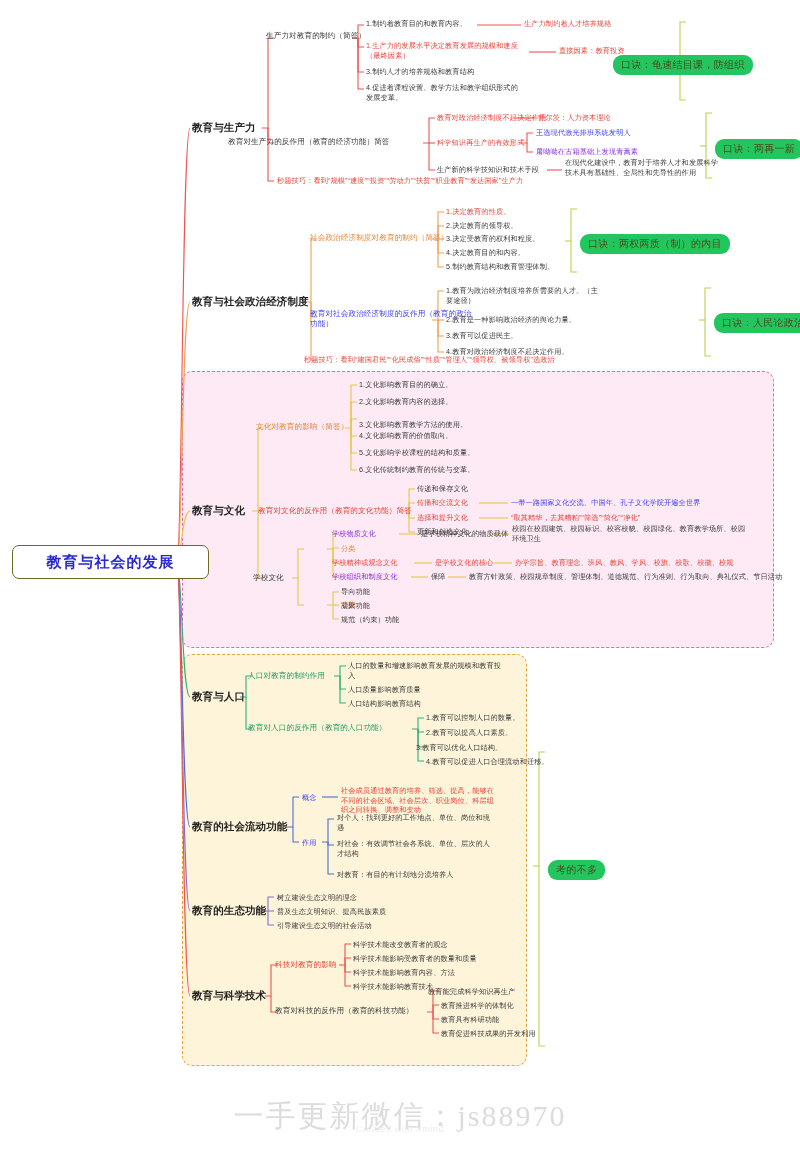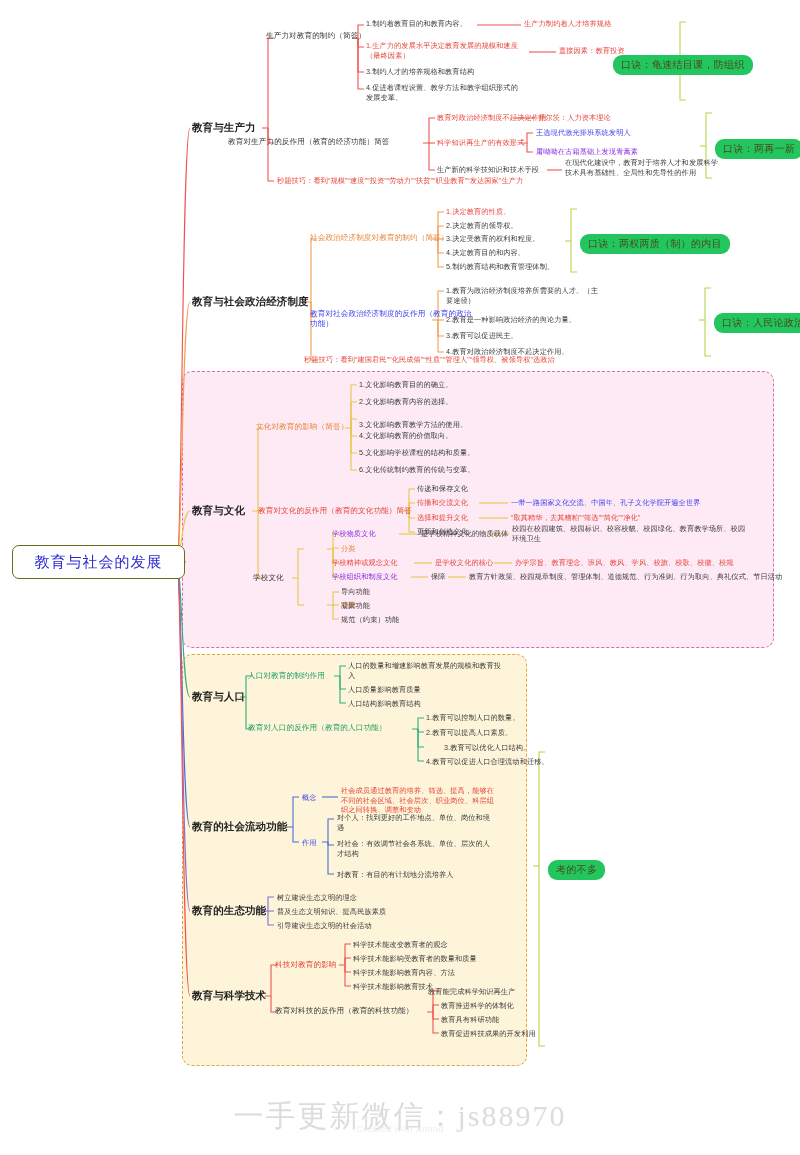--- a/index.html
+++ b/index.html
@@ -27,25 +27,25 @@
   .c-red    { color:#e8443a; }
   .c-blue   { color:#3d3df0; }
   .c-purple { color:#8a2be2; }
   .c-dark   { color:#3a3a3a; }
   .c-orange { color:#e8863a; }
   .c-green  { color:#1f9d63; }
 
   
   #root-node {
     position:absolute; left:12px; top:545px;
-    width:173px; height:34px;
+    width:197px; height:34px;
     border:1.6px solid #6b6b20; border-radius:7px;
     background:#ffffff;
     display:flex; align-items:center; justify-content:center;
-    font-size:15px; font-weight:normal; color:#2a2ad0;
+    font-size:15px; font-weight:bold; color:#2a2ad0;
     letter-spacing:1px;
   }
 
   
   .badge {
     position:absolute;
     background:#22c55e;
     border-radius:9px;
     padding:3px 8px;
     font-size:10px;
@@ -310,21 +310,21 @@
 
   <div class="node big" style="left:192px; top:690px;">教育与人口</div>
   <div class="node mid c-green" style="left:248px; top:671px;">人口对教育的制约作用</div>
   <div class="node c-dark" style="left:348px; top:661px;">人口的数量和增速影响教育发展的规模和教育投
 入</div>
   <div class="node c-dark" style="left:348px; top:685px;">人口质量影响教育质量</div>
   <div class="node c-dark" style="left:348px; top:699px;">人口结构影响教育结构</div>
   <div class="node mid c-green" style="left:248px; top:723px;">教育对人口的反作用（教育的人口功能）</div>
   <div class="node c-dark" style="left:426px; top:713px;">1.教育可以控制人口的数量。</div>
   <div class="node c-dark" style="left:426px; top:728px;">2.教育可以提高人口素质。</div>
-  <div class="node c-dark" style="left:444px; top:743px;">3.教育可以优化人口结构。</div>
+  <div class="node c-dark" style="left:416px; top:743px;">3.教育可以优化人口结构。</div>
   <div class="node c-dark" style="left:426px; top:757px;">4.教育可以促进人口合理流动和迁移。</div>
 
   <div class="node big" style="left:192px; top:820px;">教育的社会流动功能</div>
   <div class="node c-blue" style="left:302px; top:793px;">概念</div>
   <div class="node c-red" style="left:341px; top:786px;">社会成员通过教育的培养、筛选、提高，能够在
 不同的社会区域、社会层次、职业岗位、科层组
 织之间转换、调整和变动</div>
   <div class="node c-blue" style="left:302px; top:838px;">作用</div>
   <div class="node c-dark" style="left:337px; top:813px;">对个人：找到更好的工作地点、单位、岗位和境
 遇</div>

